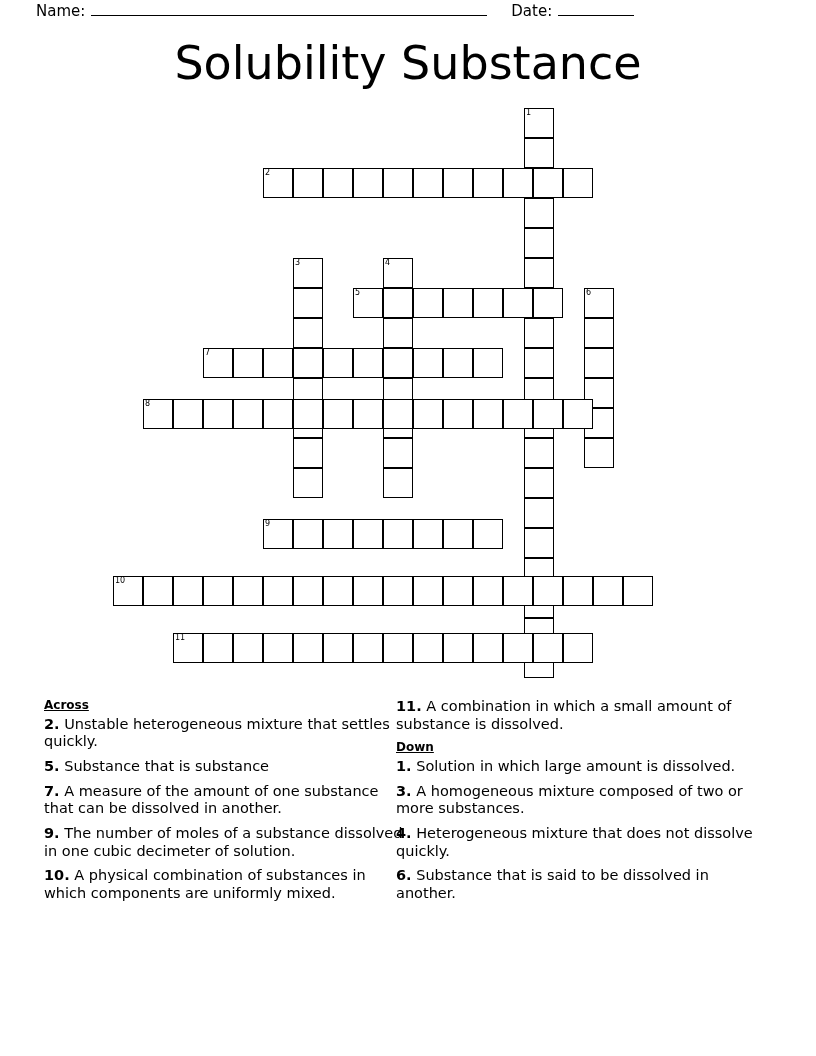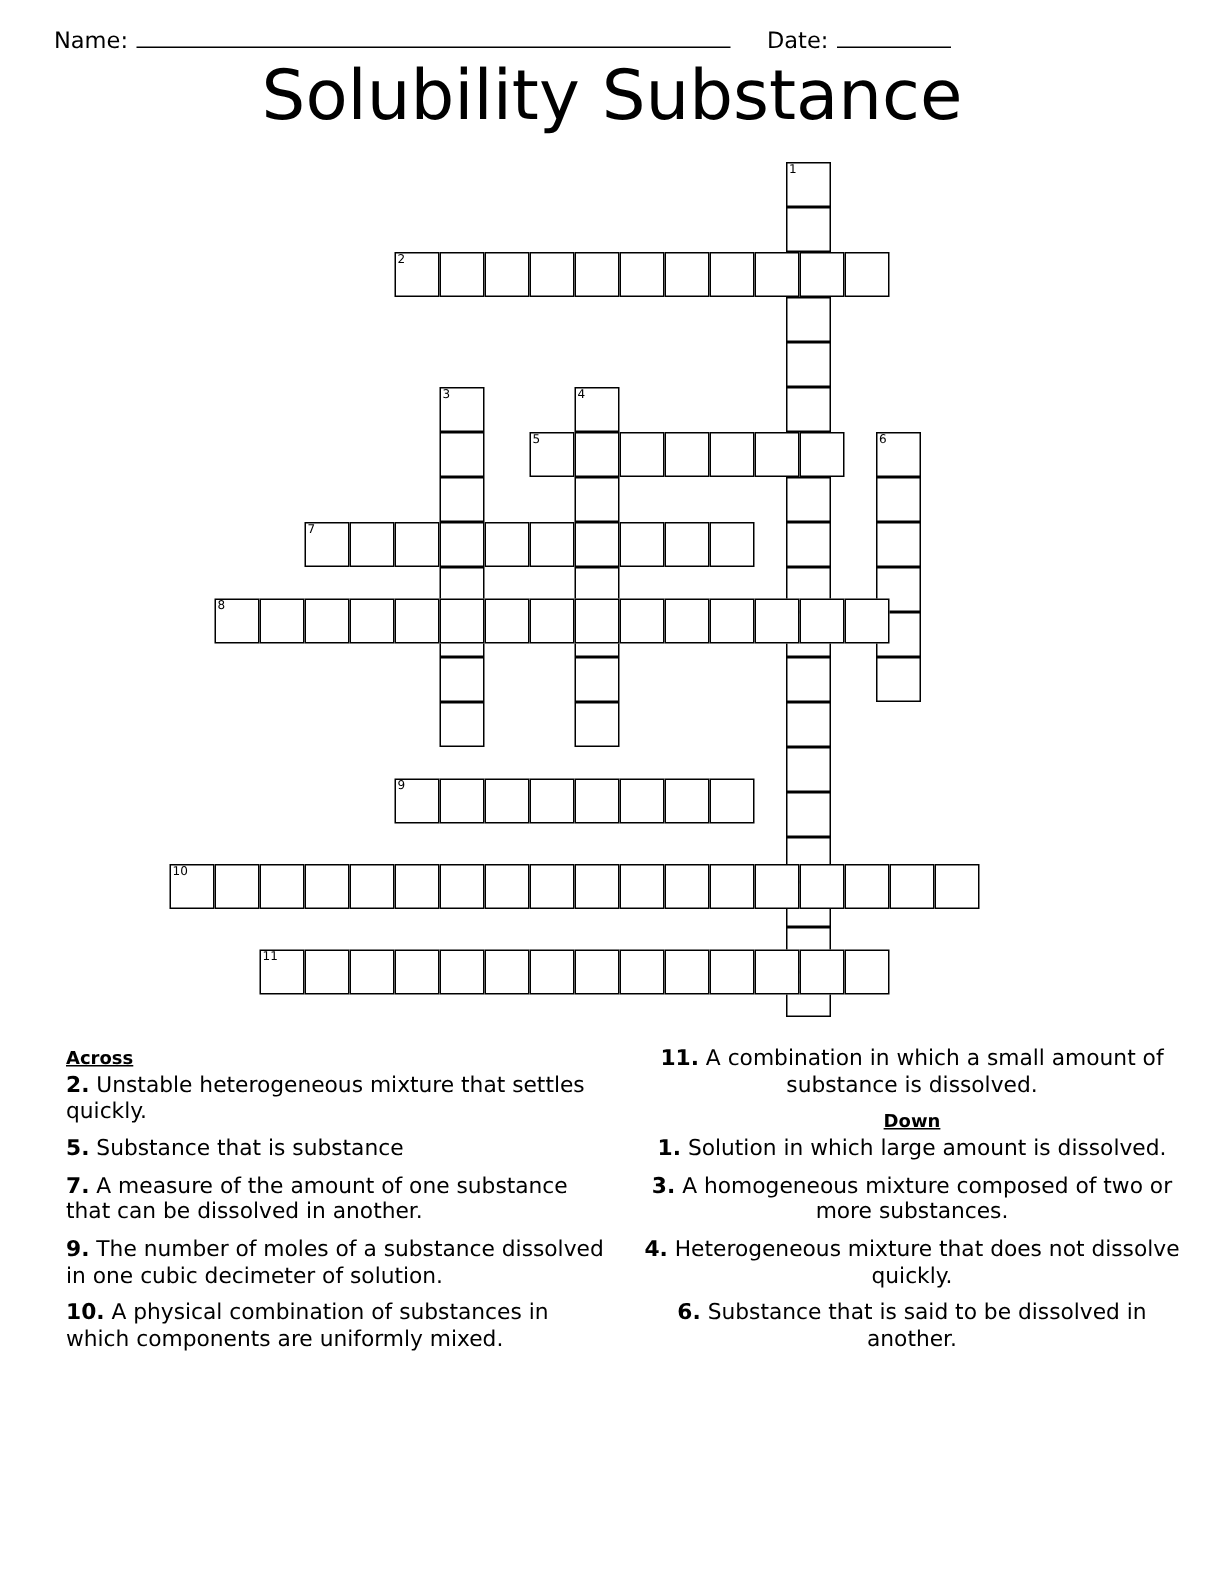--- a/index.html
+++ b/index.html
@@ -22,21 +22,21 @@
     top: 2px;
     left: 0;
     width: 816px;
     height: 22px;
     font-size: 15px;
     display: flex;
     align-items: baseline;
     padding: 0 36px;
     box-sizing: border-box;
   }
-  .nd-label { white-space: pre; margin-top: 16px; }
+  .nd-label { white-space: pre; }
   .nd-rule {
     display: inline-block;
     border-bottom: 1px solid #000;
     height: 13px;
   }
   .nd-rule.name { width: 396px; margin: 0 6px; }
   .nd-rule.date { width: 76px; margin: 0 4px 0 6px; }
   .nd-spacer { flex: 0 0 18px; }
 
   
@@ -89,21 +89,21 @@
     height: 250px;
   }
   .clue-col {
     position: absolute;
     top: 0;
     width: 360px;
     font-size: 14.5px;
     line-height: 1.22;
   }
   .col-left { left: 0; }
-  .col-right { left: 384px; text-align: center; }
+  .col-right { left: 352px; }
   .clue-head {
     font-weight: bold;
     text-decoration: underline;
     font-size: 12px;
     margin: 0 0 3px 0;
   }
   .clue {
     margin: 0 0 7px 0;
   }
   .clue b { font-weight: bold; }

